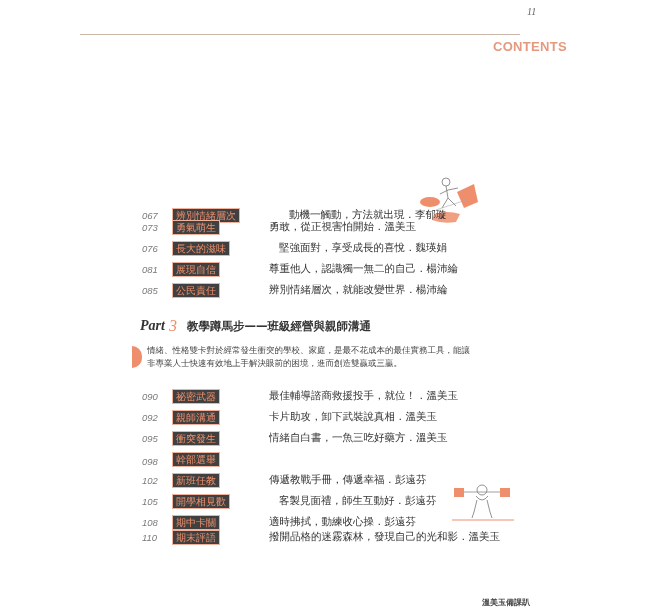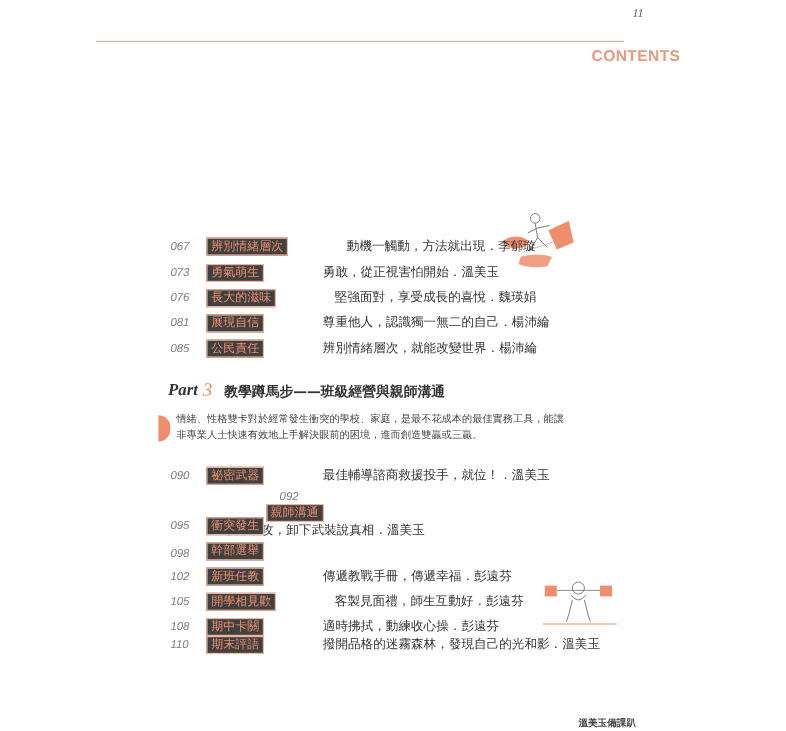--- a/index.html
+++ b/index.html
@@ -65,21 +65,21 @@
 
 <svg class="illus" style="left:412px;top:170px;" width="75" height="55" viewBox="0 0 75 55">
   <ellipse cx="18" cy="32" rx="10" ry="5" fill="#ef8e6c"></ellipse>
   <path d="M45 22 L62 14 L66 32 L52 38 Z" fill="#ef8e6c"></path>
   <path d="M22 44 Q35 40 48 44 L44 52 Q30 54 20 50 Z" fill="#ef8e6c" opacity="0.85"></path>
   <circle cx="34" cy="12" r="4" fill="none" stroke="#777" stroke-width="0.8"></circle>
   <path d="M34 16 L36 28 M36 20 L46 18 M36 20 L28 24 M36 28 L30 38 M36 28 L44 36" stroke="#777" stroke-width="0.8" fill="none"></path>
   <path d="M24 40 L54 30" stroke="#aaa" stroke-width="0.6"></path>
 </svg>
 
-<div class="toc-row" style="top:197px;justify-content:flex-end;">
+<div class="toc-row" style="top:207px;justify-content:flex-end;">
   <span class="toc-num">067</span>
   <span class="toc-tag">辨別情緒層次</span>
   <span class="toc-title">動機一觸動，方法就出現．李郁璇</span>
 </div>
 <div class="toc-row" style="top:219px;">
   <span class="toc-num">073</span>
   <span class="toc-tag">勇氣萌生</span>
   <span class="toc-title">勇敢，從正視害怕開始．溫美玉</span>
 </div>
 <div class="toc-row" style="top:240px;">
@@ -104,28 +104,29 @@
   <span class="part-title">教學蹲馬步——班級經營與親師溝通</span>
 </div>
 <div class="part-marker"></div>
 <div class="part-desc">情緒、性格雙卡對於經常發生衝突的學校、家庭，是最不花成本的最佳實務工具，能讓非專業人士快速有效地上手解決眼前的困境，進而創造雙贏或三贏。</div>
 
 <div class="toc-row" style="top:388px;">
   <span class="toc-num">090</span>
   <span class="toc-tag">祕密武器</span>
   <span class="toc-title">最佳輔導諮商救援投手，就位！．溫美玉</span>
 </div>
-<div class="toc-row" style="top:409px;flex-direction:column;">
+<div class="toc-row" style="top:409px;">
   <span class="toc-num">092</span>
   <span class="toc-tag">親師溝通</span>
   <span class="toc-title">卡片助攻，卸下武裝說真相．溫美玉</span>
 </div>
 <div class="toc-row" style="top:430px;">
   <span class="toc-num">095</span>
   <span class="toc-tag">衝突發生</span>
+  <span class="toc-title">情緒自白書，一魚三吃好藥方．溫美玉</span>
 </div>
 <div class="toc-row" style="top:451px;align-items:flex-end;">
   <span class="toc-num">098</span>
   <span class="toc-tag">幹部選舉</span>
 </div>
 <div class="toc-row" style="top:472px;">
   <span class="toc-num">102</span>
   <span class="toc-tag">新班任教</span>
   <span class="toc-title">傳遞教戰手冊，傳遞幸福．彭遠芬</span>
 </div>

